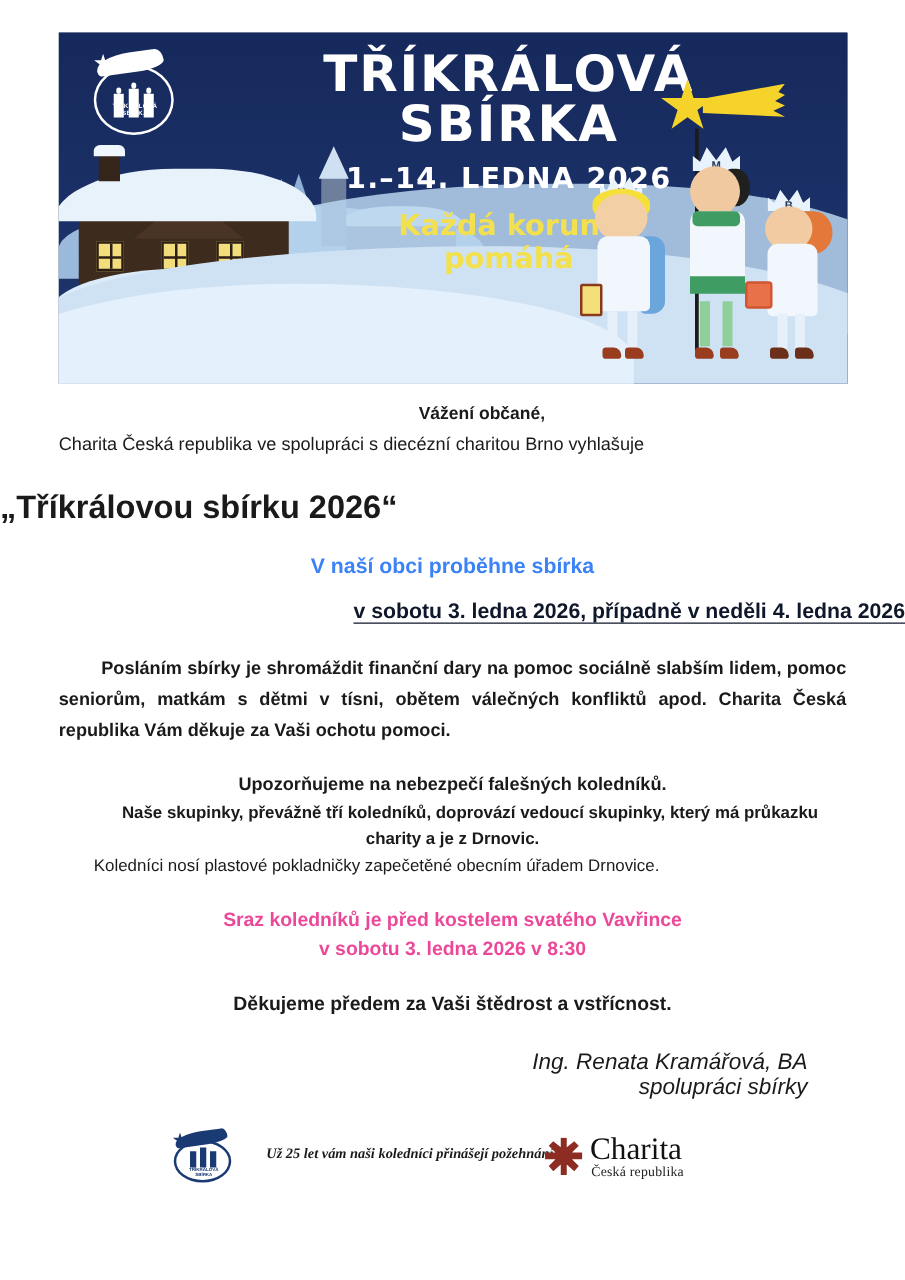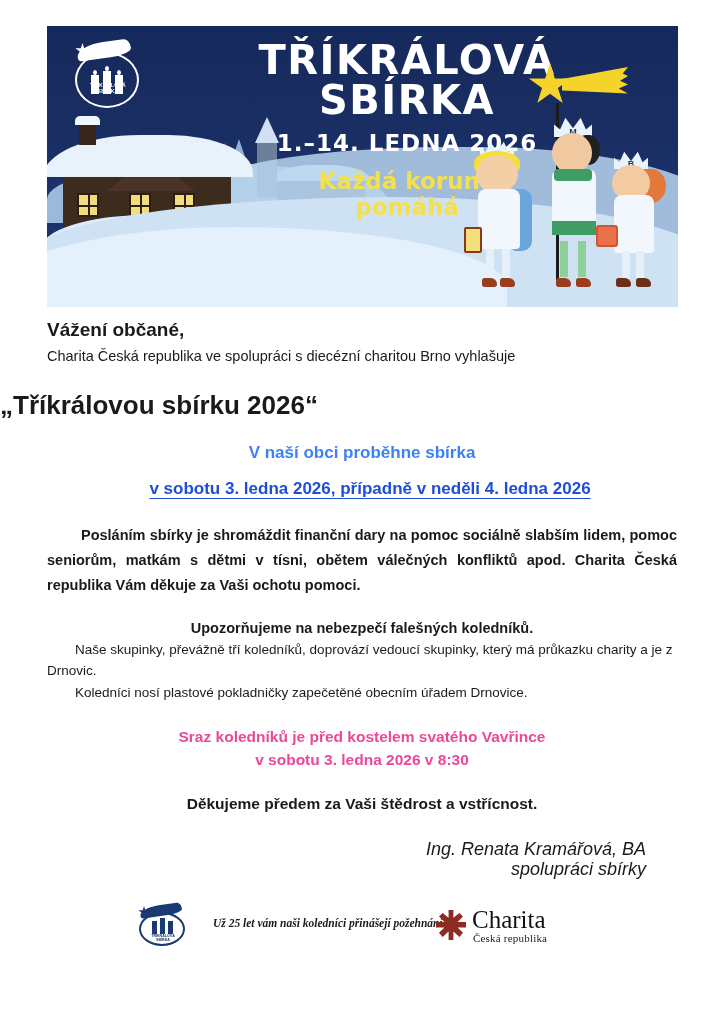--- a/index.html
+++ b/index.html
@@ -256,51 +256,51 @@
   .figB .lg1 { left: 20px; bottom: 12px; } .figB .lg2 { left: 34px; bottom: 12px; }
   .figB .shoe { background: #6b2f1a; bottom: 4px; }
   .figB .sh1 { left: 14px; } .figB .sh2 { left: 34px; }
   .figB .box { position: absolute; left: -6px; top: 76px; width: 22px; height: 22px;
                background: #e8714a; border-radius: 3px; border: 2px solid #cf5630; }
 
   
   .content { position: absolute; left: 0; top: 318px; width: 724px; }
 
   .salutation {
-    margin-left: 47px; font-size: 19px; font-weight: bold; line-height: 24px;
+    margin-left: 47px; font-size: 14px; font-weight: bold; line-height: 24px; text-align: center;
   }
   .intro {
     margin-left: 47px; font-size: 14.5px; line-height: 24px; margin-top: 2px;
   }
 
   .headline {
     text-align: left; font-size: 26px; font-weight: bold; margin-top: 22px;
     letter-spacing: 0px;
   }
 
   .red-1 {
     text-align: center; font-size: 17px; font-weight: bold; color: #3b82f6;
     margin-top: 22px;
   }
   .red-2 {
-    text-align: center; font-size: 17px; font-weight: bold; color: #1d4ed8;
+    text-align: right; font-size: 17px; font-weight: bold; color: #0f172a;
     margin-top: 16px; text-decoration: underline; text-underline-offset: 4px; padding-left: 16px;
   }
 
   .para-main {
     margin: 24px 47px 0 47px; font-size: 14.5px; font-weight: bold;
     line-height: 25px; text-align: justify; text-indent: 34px;
   }
 
   .warn {
     text-align: center; font-size: 14.5px; font-weight: bold; margin-top: 22px;
   }
   .para-2 {
     margin: 3px 47px 0 47px; font-size: 13.5px; line-height: 21px;
-    text-align: left; text-indent: 28px;
+    text-align: center; text-indent: 28px; font-weight: bold;
   }
   .para-3 {
     margin: 1px 47px 0 47px; font-size: 13.5px; line-height: 21px;
     text-align: left; text-indent: 28px;
   }
 
   .meet {
     text-align: center; font-size: 15.5px; font-weight: bold; color: #ec4899;
     margin-top: 22px; line-height: 23px;
   }

